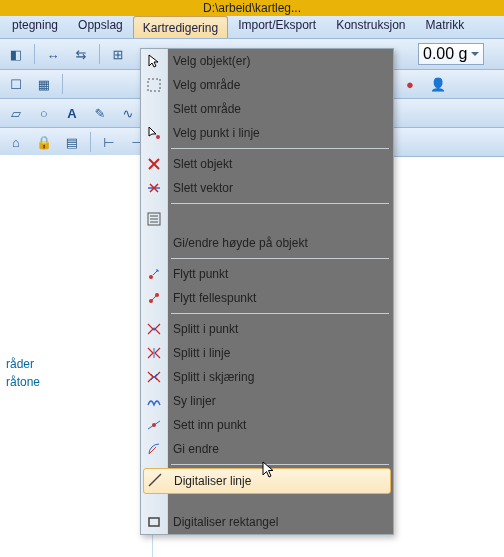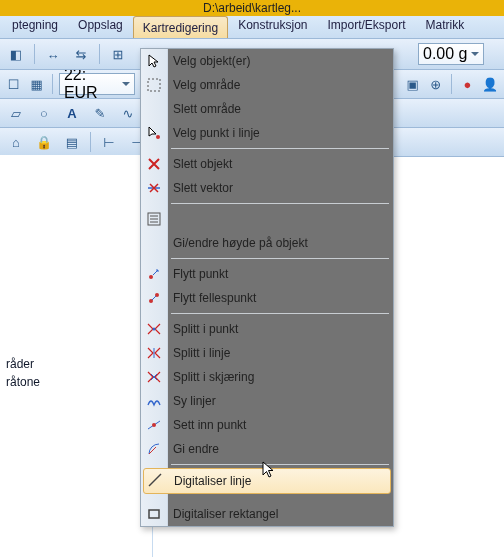--- a/index.html
+++ b/index.html
@@ -91,21 +91,21 @@
     border-top-color:#4a6a8a;
     transform: translateY(-2px);
   }
   .left-panel {
     position:absolute;
     left:0; top:155px; bottom:0;
     width:140px;
     background:#ffffff;
     border-right:1px solid #c7dbf0;
     padding:200px 6px 0 6px;
-    color:#0f172a;
+    color:#0369a1;
     font-size:12px;
     line-height:18px;
     overflow:hidden;
   }
   
   .dropdown {
     position: absolute;
     left: 140px;
     top: 48px;
     width: 252px;
@@ -133,21 +133,21 @@
     position:absolute;
     left:4px; top:3px;
     width:18px; height:18px;
     display:flex; align-items:center; justify-content:center;
     font-size:12px;
   }
   .dd-item.hl {
     background: linear-gradient(#fdf3de, #fbe7bd);
     border:1px solid #e3b45a;
     border-radius:3px;
-    margin:0 2px 8px 2px;
+    margin:0 2px 16px 2px;
     padding-left:30px;
   }
   .dd-item.hl .ic { left:2px; top:2px; }
   .dd-sep {
     height:1px;
     margin: 3px 4px 3px 30px;
     background:#c8cdd2;
   }
   .cursor-arrow {
     position:absolute;
@@ -161,41 +161,40 @@
 </style>
 </head>
 <body>
 
 <div class="title-strip">D:\arbeid\kartleg...</div>
 
 <div class="menubar" id="menubar">
     <div class="menubar-item">ptegning</div>
     <div class="menubar-item">Oppslag</div>
     <div class="menubar-item open">Kartredigering</div>
+    <div class="menubar-item">Import/Eksport</div>
     <div class="menubar-item">Konstruksjon</div>
-    <div class="menubar-item">Import/Eksport</div>
     <div class="menubar-item">Matrikk</div>
   </div>
 
 <div class="toolbar-row">
   <span class="tb-btn">◧</span>
   <span class="tb-sep"></span>
   <span class="tb-btn">↔</span>
   <span class="tb-btn">⇆</span>
   <span class="tb-sep"></span>
   <span class="tb-btn">⊞</span>
   <span style="flex:0 0 280px"></span>
   <span class="tb-dd">0.00 g</span>
 </div>
 
 <div class="toolbar-row r2">
   <span class="tb-btn">☐</span>
   <span class="tb-btn">▦</span>
   <span class="tb-sep"></span>
-  <span class="tb-dd" style="width:70px">22: EUR</span>
   <span style="flex:0 0 260px"></span>
   <span class="tb-btn">▣</span>
   <span class="tb-btn">⊕</span>
   <span class="tb-sep"></span>
   <span class="tb-btn" style="color:#c33">●</span>
   <span class="tb-btn">👤</span>
 </div>
 
 <div class="toolbar-row r3">
   <span class="tb-btn">▱</span>

